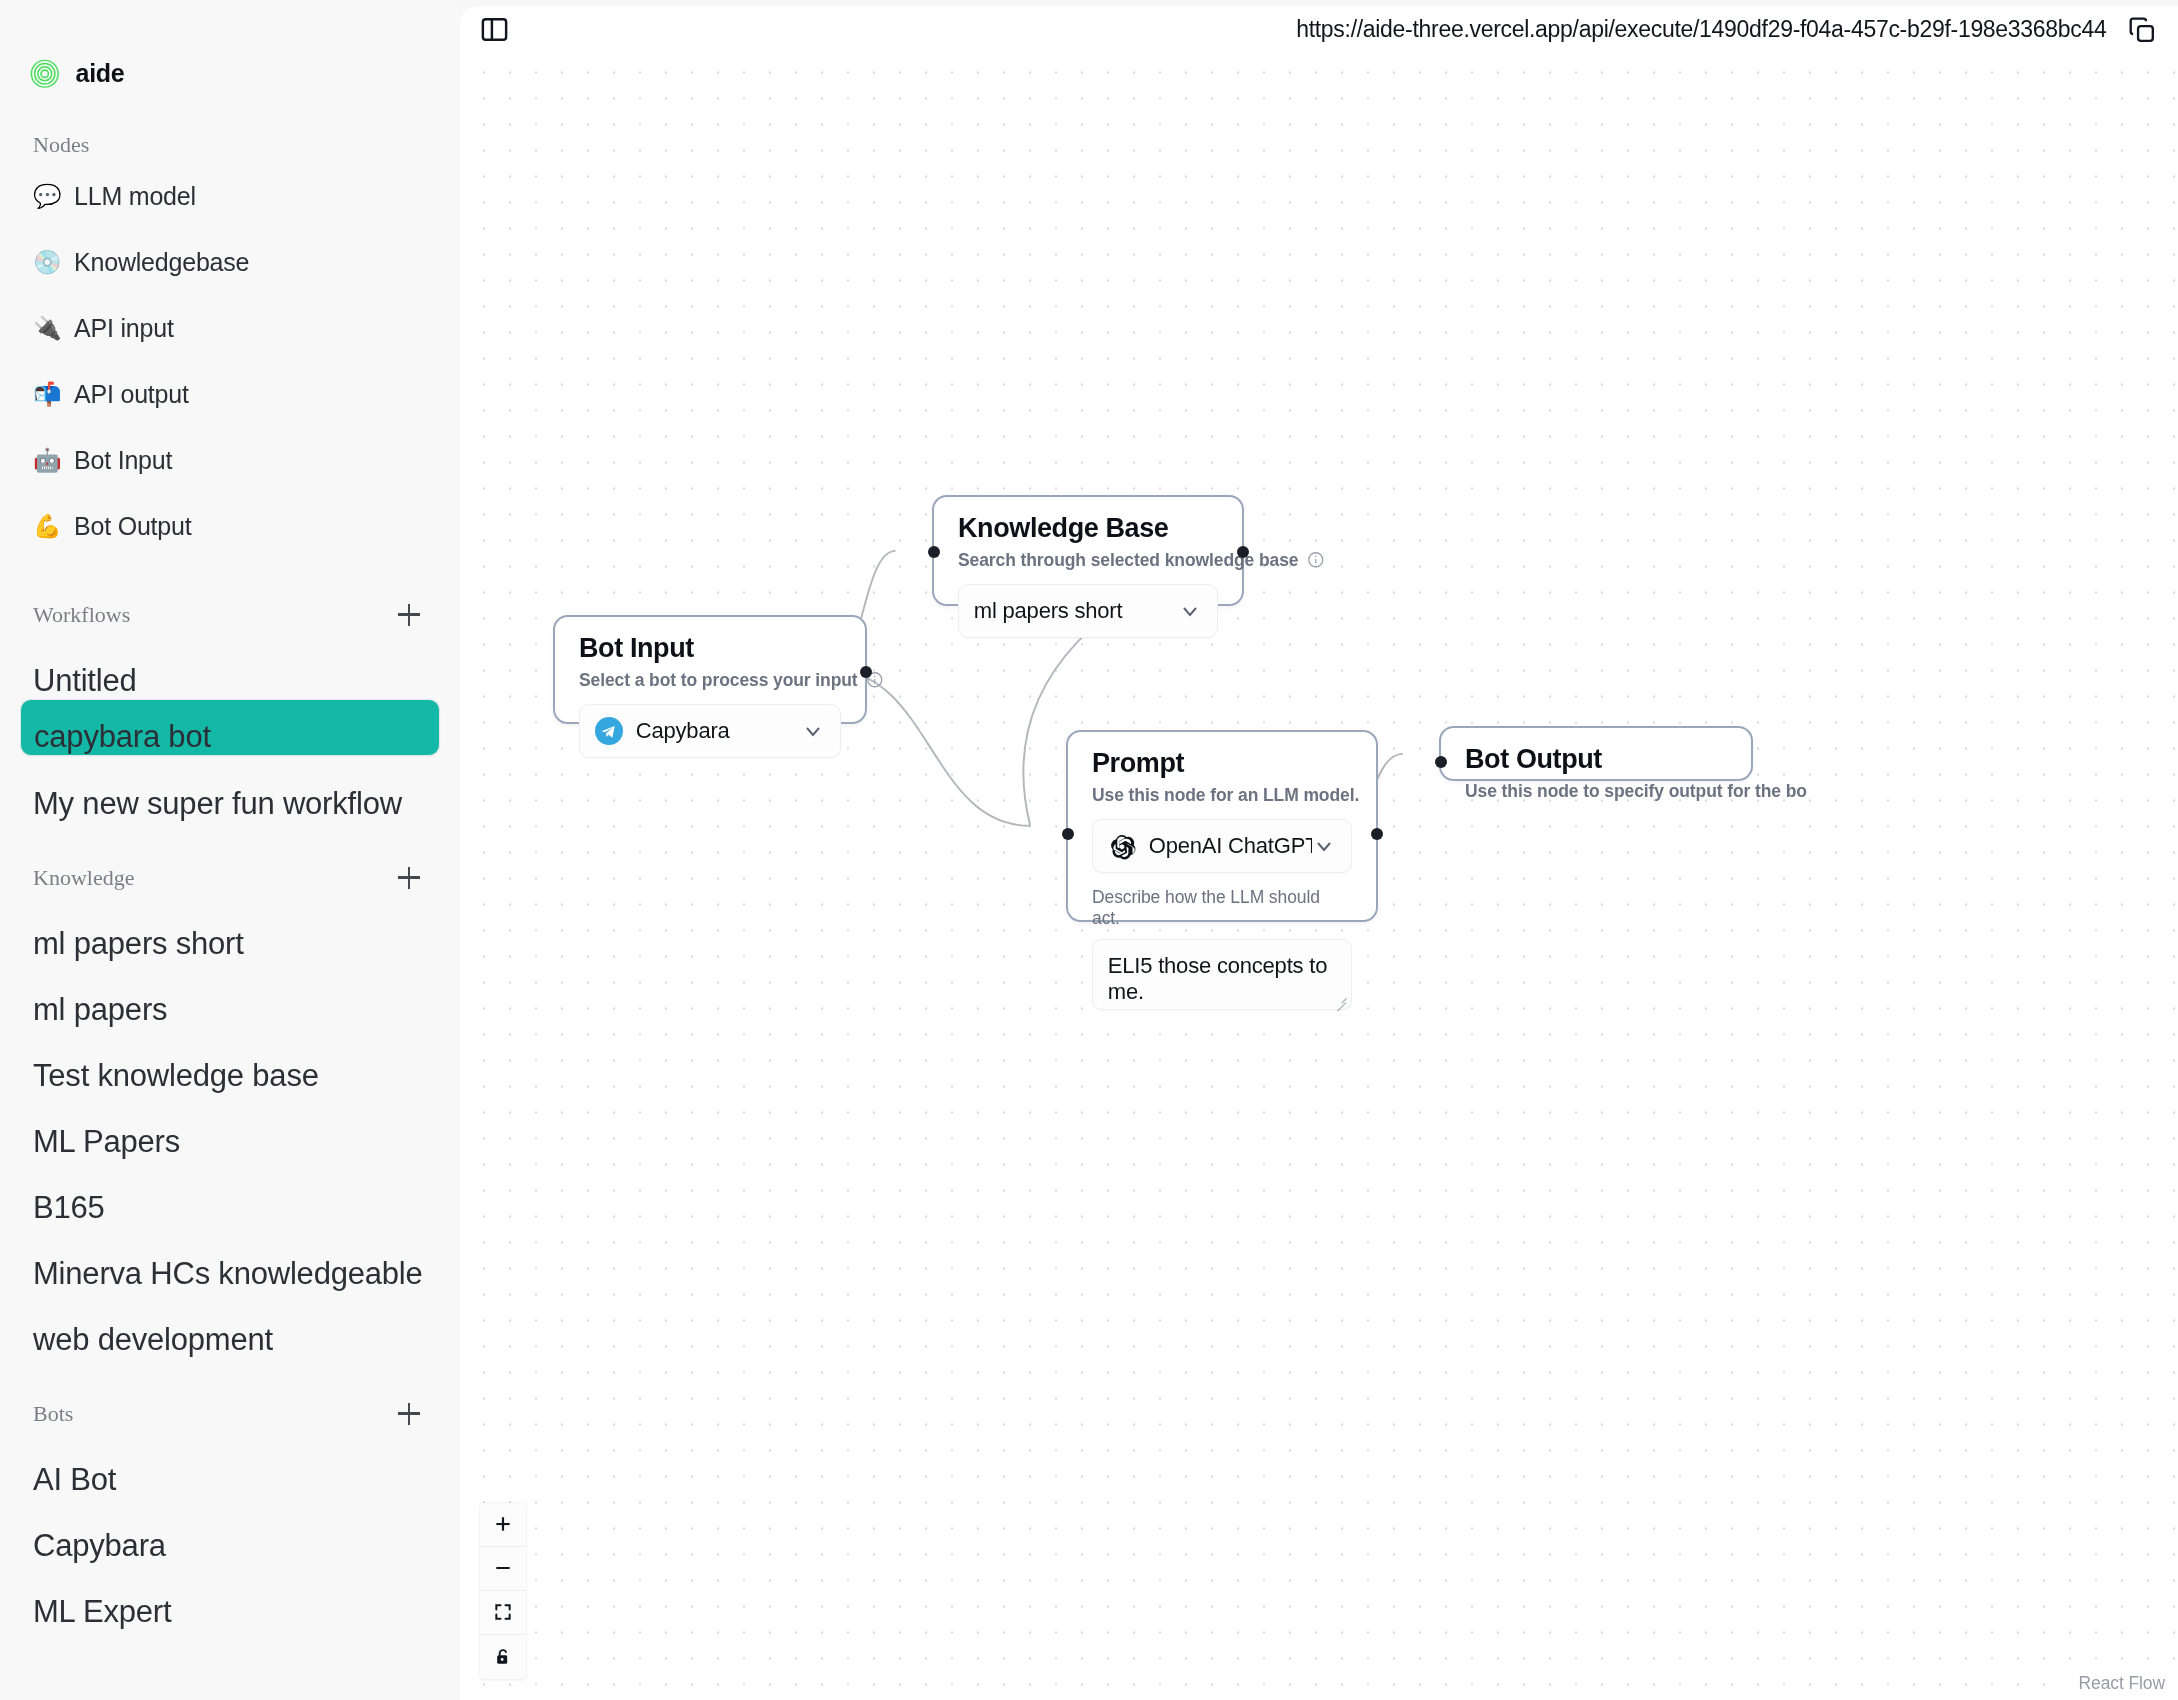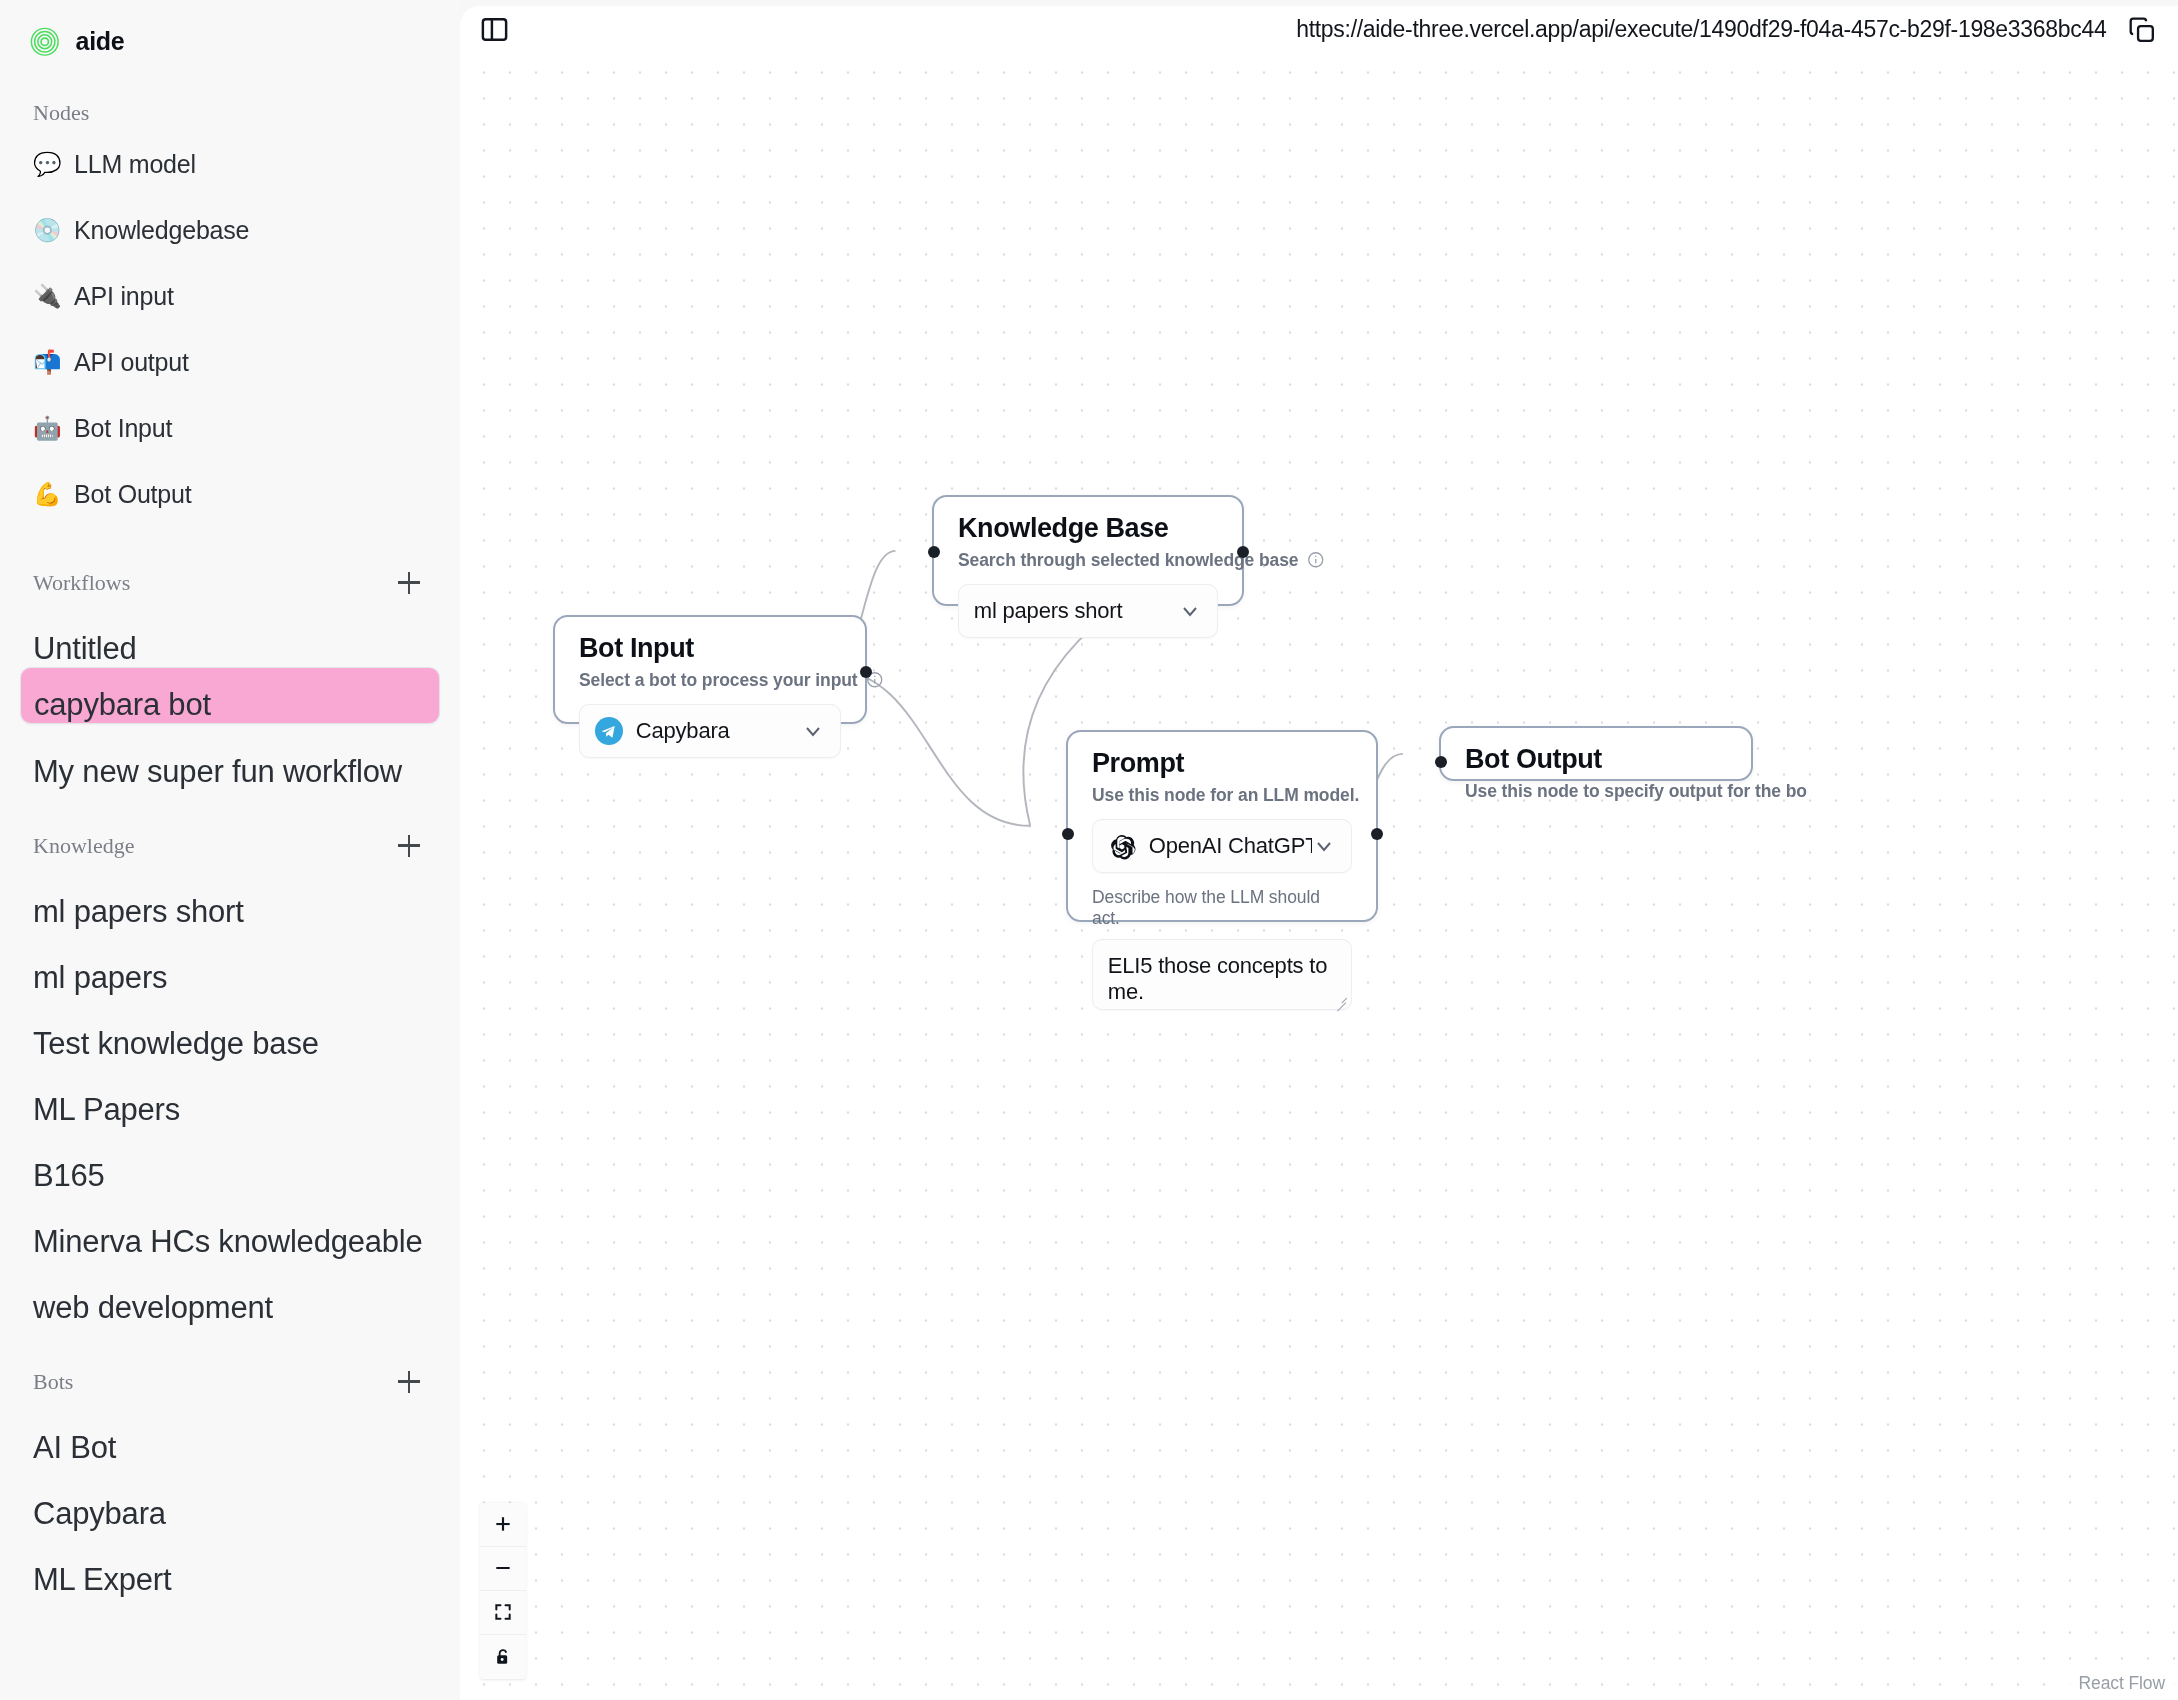--- a/index.html
+++ b/index.html
@@ -17,20 +17,21 @@
     height: 1700px;
     background: #f8f8f8;
     position: relative;
     flex: 0 0 460px;
     overflow: hidden;
   }
   .brand {
     display: flex; align-items: center; gap: 16.6px;
     padding: 28px 0 0 29.5px;
     height: 55px;
+    margin-top: 32px;
   }
   .brand-logo { width: 29.5px; height: 29.5px; flex: 0 0 29.5px; display:block; }
   .brand-name {
     font-size: 25px; font-weight: bold; color: #0d1117; letter-spacing: -0.3px;
   }
   .section-head {
     display: flex; align-items: center; justify-content: space-between;
     padding: 0 37px 0 33px;
     font-size: 22px;
     color: #7a7f87;
@@ -60,21 +61,21 @@
   }
   .nav-item .emoji { font-size: 23px; line-height: 1; width: 28px; text-align: center;
       font-family: "DejaVu Sans", sans-serif; }
   .list-item {
     height: 66px; display: flex; align-items: flex-end;
     padding: 0 33px; font-size: 31px; color: #2b2f36; cursor: pointer;
     letter-spacing: -0.2px; white-space: nowrap;
   }
   .list-item.active {
     margin: 0 20px; padding: 0 13px;
-    background: #f9a8d4; border: 1.4px solid #e4e5e8; border-radius: 11px;
+    background: #14b8a6; border: 1.4px solid #e4e5e8; border-radius: 11px;
     height: 57px;
     box-shadow: 0 0.9px 1.8px rgba(16,24,40,.04);
   }
   .gap-md { height: 37px; }
 
   
   #main {
     position: relative;
     margin: 5.5px 0 0 0;
     width: 1718px;

